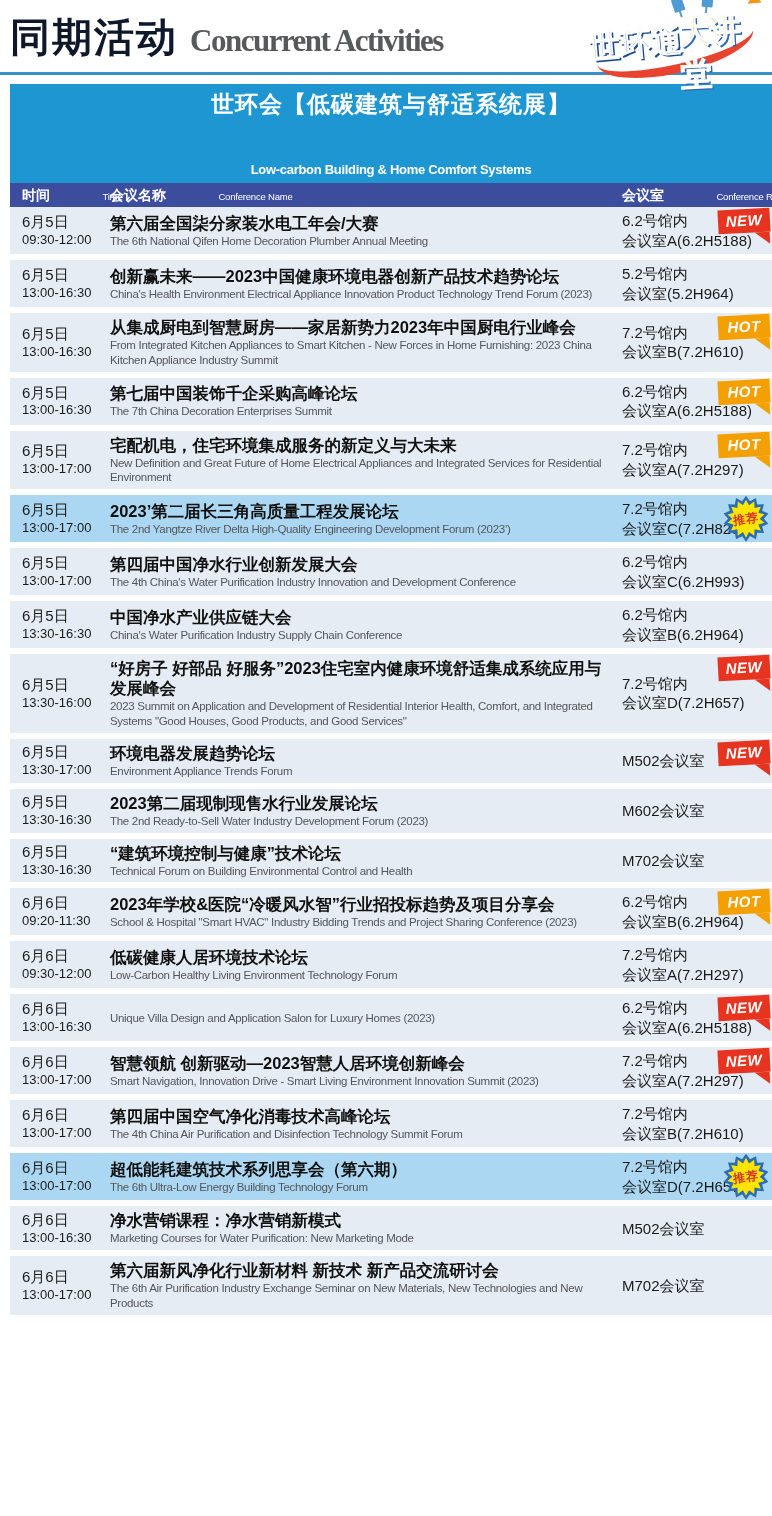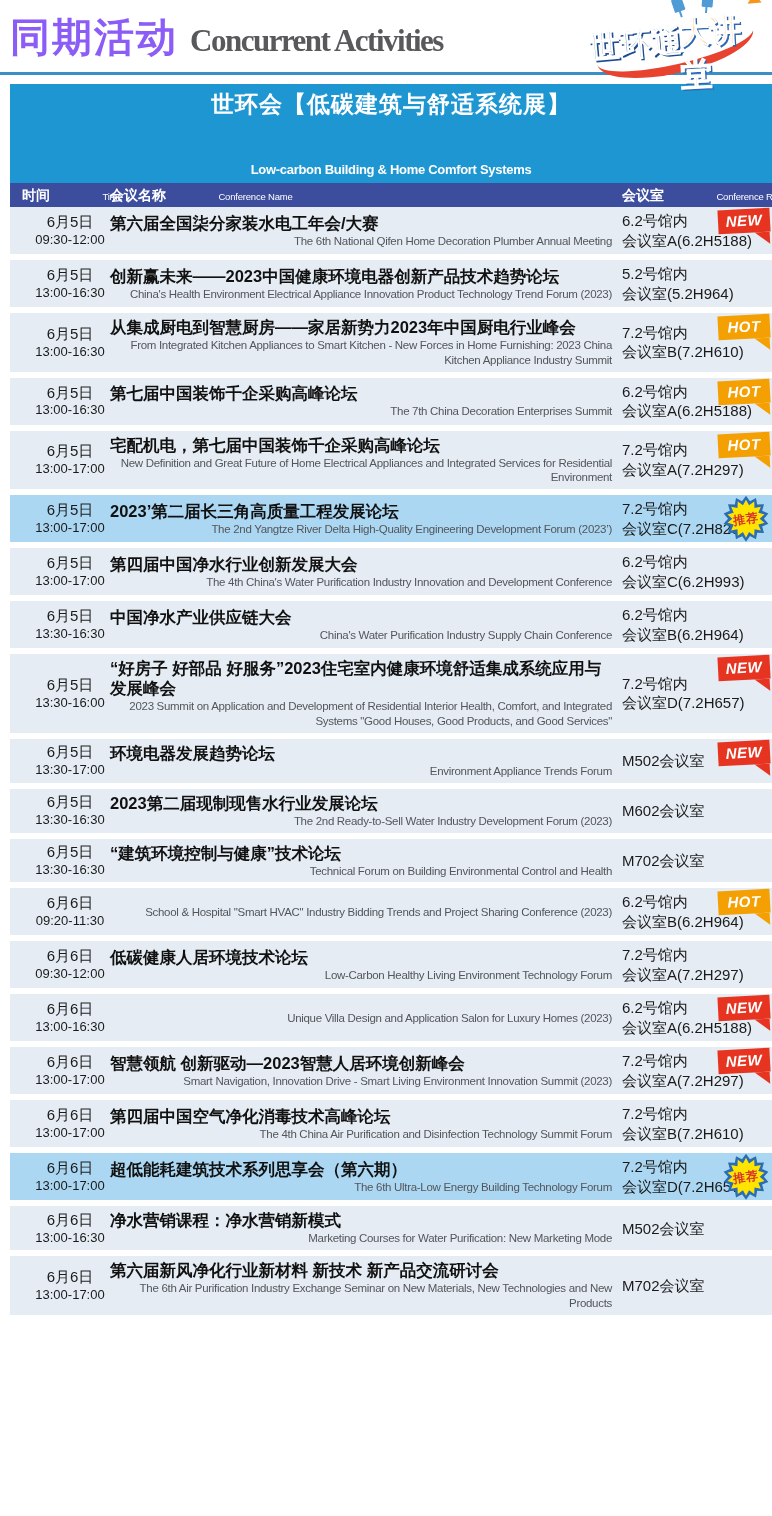--- a/index.html
+++ b/index.html
@@ -2,21 +2,21 @@
 <html><head>
 <meta charset="utf-8">
 <style>
   html,body{margin:0;padding:0;background:#fff;}
   body{width:772px;font-family:"Liberation Sans","DejaVu Sans",sans-serif;color:#1a1a1a;}
   .page{width:772px;position:relative;overflow:hidden;}
 
   
   .hdr{position:relative;height:72px;padding:10px 10px 0 10px;box-sizing:border-box;}
   .hdr-titles{display:flex;align-items:baseline;gap:12px;}
-  .title-cn{font-size:40px;font-weight:bold;color:#8b5cf6;letter-spacing:2px;}
+  .title-cn{font-size:40px;font-weight:bold;color:#0f172a;letter-spacing:2px;}
   .title-en{font-size:31px;font-weight:bold;color:#58595b;letter-spacing:-1.5px;font-family:Liberation Serif, serif;}
   .hdr-rule{width:772px;height:3px;background:#3a8fc7;}
 
   
   .logo{position:absolute;right:6px;top:2px;width:180px;height:64px;transform:rotate(-5deg);}
   .logo-swoosh{position:absolute;left:8px;top:18px;width:160px;height:44px;border:0;
     border-bottom:9px solid #e8432e;border-radius:50%;transform:rotate(-8deg);}
   .logo-main{position:absolute;left:2px;top:18px;font-size:31px;font-weight:bold;color:#2b67b5;
     -webkit-text-stroke:1px #fff;text-shadow:2px 2px 0 #1c4b8f;}
   .logo-sub{position:absolute;left:92px;top:12px;font-size:31px;font-weight:bold;color:#f7941d;
@@ -41,26 +41,26 @@
   .col-lab{white-space:nowrap;}
   .col-lab .cn{font-size:14px;font-weight:bold;text-align:center;}
   .col-lab .en{font-size:9.5px;letter-spacing:-0.2px;margin-left:48px;}
   .col-time-h{padding-left:12px;}
 
   
   .tbody{margin-left:10px;width:762px;}
   .row{position:relative;display:grid;grid-template-columns:100px 512px 1fr;
     background:#e5ecf4;margin-bottom:6px;padding:4px 0;min-height:40px;align-items:center;box-sizing:border-box;}
   .row.hl{background:#abd7f2;}
-  .c-time{padding-left:20px;text-align:center;}
+  .c-time{padding-left:12px;}
   .date{font-size:15px;line-height:1.25;}
   .time{font-size:13px;line-height:1.25;}
   .c-title{padding-right:10px;}
   .cn-t{font-size:16.5px;font-weight:bold;line-height:1.22;color:#111;}
-  .en-t{font-size:11.5px;line-height:1.28;color:#54565a;letter-spacing:-0.3px;margin-top:1px;text-align:right;}
+  .en-t{font-size:11.5px;line-height:1.28;color:#54565a;letter-spacing:-0.3px;margin-top:1px;}
   .c-room{font-size:15px;line-height:1.3;}
 
   
   .ribbon{position:absolute;top:2px;right:2px;width:52px;height:24px;text-align:center;line-height:24px;
     color:#fff;font-weight:bold;font-style:italic;font-size:15px;letter-spacing:0.5px;transform:rotate(-3deg);}
   .ribbon::after{content:"";position:absolute;right:1px;top:100%;width:0;height:0;
     border-left:15px solid transparent;}
   .ribbon.new{background:#e63420;}
   .ribbon.new::after{border-top:12px solid #e63420;}
   .ribbon.hot{background:#f5a002;}
@@ -177,21 +177,21 @@
         </div>
   <div class="ribbon hot">HOT</div>
       </div>
 
   <div class="row">
     <div class="c-time">
       <div class="date">6月5日</div>
       <div class="time">13:00-17:00</div>
     </div>
     <div class="c-title">
-      <div class="cn-t">宅配机电，第七届中国装饰千企采购高峰论坛</div>
+      <div class="cn-t">宅配机电，住宅环境集成服务的新定义与大未来</div>
       <div class="en-t">New Definition and Great Future of Home Electrical Appliances and Integrated Services for Residential Environment</div>
     </div>
     <div class="c-room room">
           <div>7.2号馆内</div>
           <div>会议室A(7.2H297)</div>
         </div>
   <div class="ribbon hot">HOT</div>
       </div>
 
   <div class="row hl">
@@ -302,20 +302,21 @@
           <div>M702会议室</div>
         </div>
   </div>
 
   <div class="row">
     <div class="c-time">
       <div class="date">6月6日</div>
       <div class="time">09:20-11:30</div>
     </div>
     <div class="c-title">
+      <div class="cn-t">2023年学校&amp;医院“冷暖风水智”行业招投标趋势及项目分享会</div>
       <div class="en-t">School &amp; Hospital "Smart HVAC" Industry Bidding Trends and Project Sharing Conference (2023)</div>
     </div>
     <div class="c-room room">
           <div>6.2号馆内</div>
           <div>会议室B(6.2H964)</div>
         </div>
   <div class="ribbon hot">HOT</div>
       </div>
 
   <div class="row">

